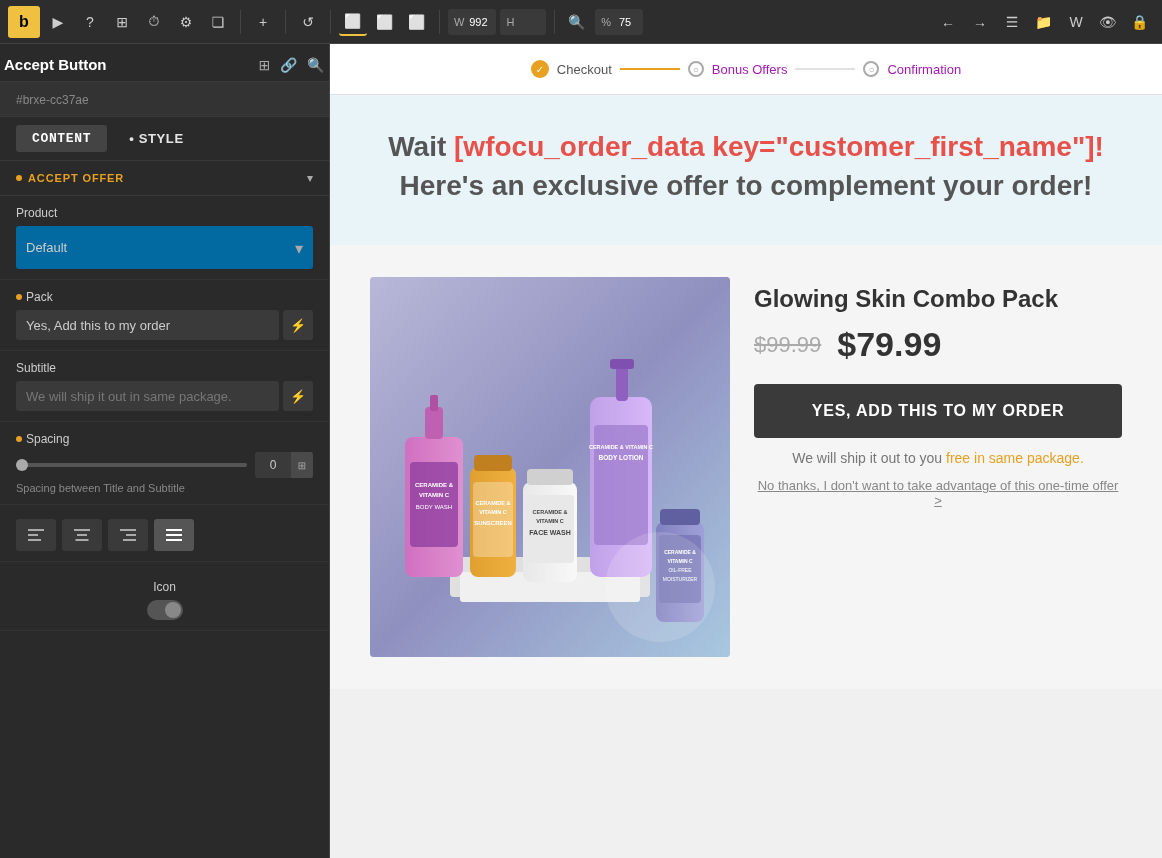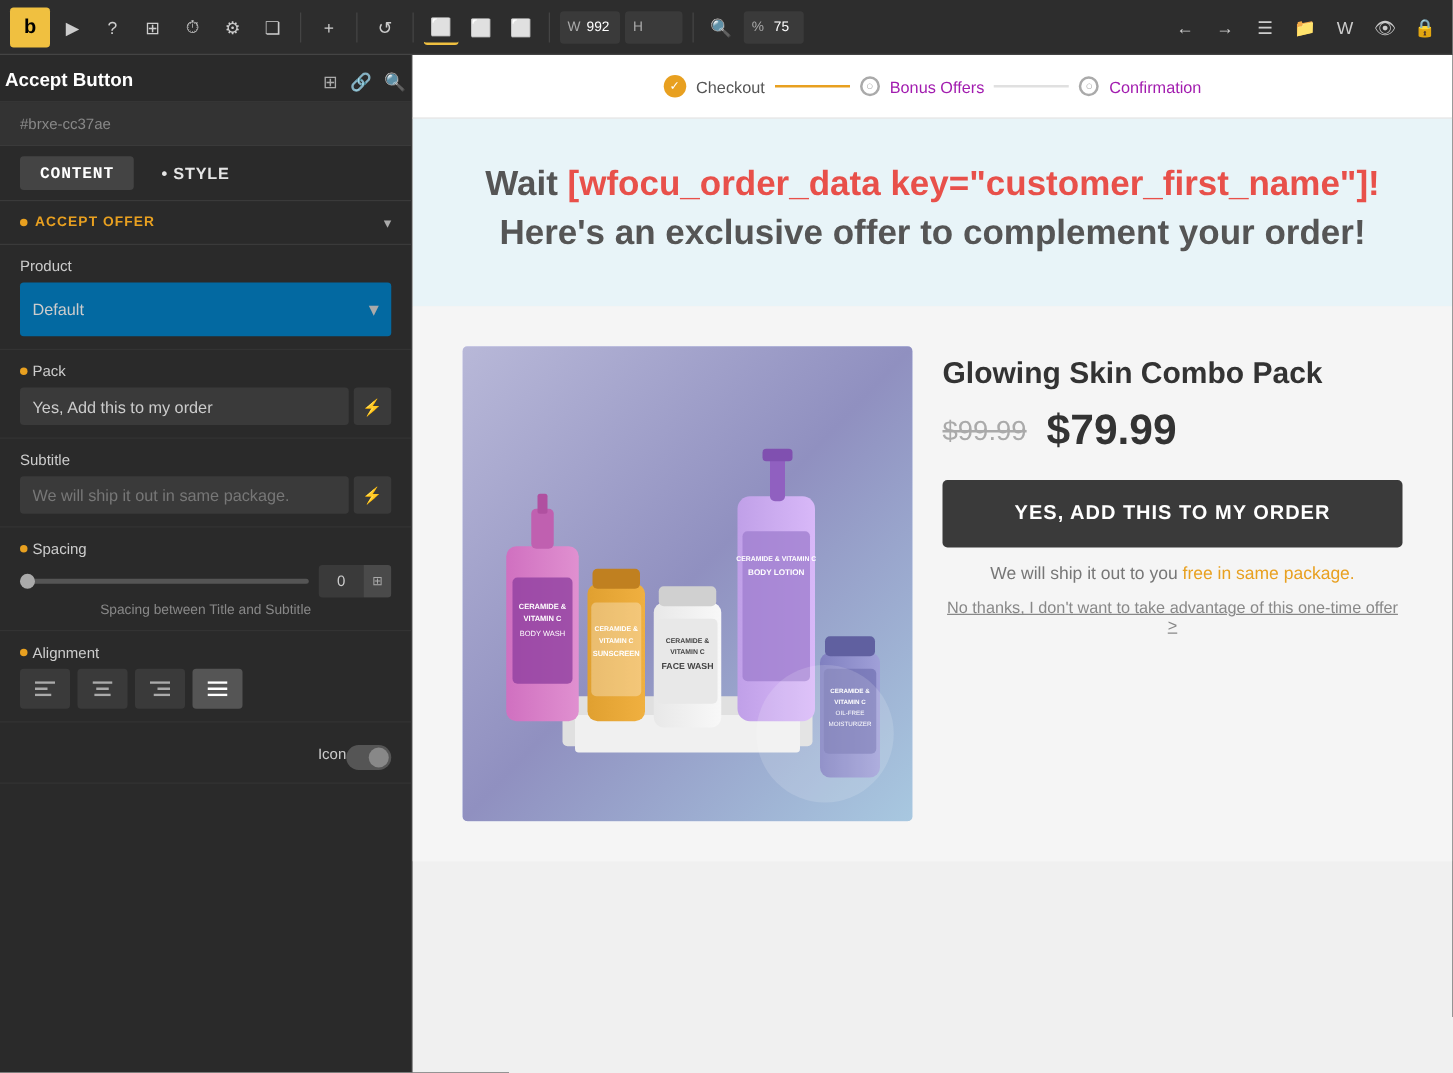--- a/index.html
+++ b/index.html
@@ -240,21 +240,20 @@
       font-size: 10px;
       cursor: pointer;
       display: flex;
       align-items: center;
       justify-content: center;
     }
     .spacing-hint {
       color: #888;
       font-size: 11px;
       margin-top: 4px;
-      text-align: center;
     }
 
     
     .align-row {
       display: flex;
       gap: 6px;
       margin-top: 4px;
     }
     .align-btn {
       width: 40px; height: 32px;
@@ -270,22 +269,23 @@
     }
     .align-btn.active {
       background: #555;
       color: #fff;
     }
 
     
     .icon-row {
       display: flex;
       align-items: center;
-      justify-content: flex-end;
+      justify-content: center;
       margin-top: 8px;
+      flex-direction: column;
     }
     .icon-toggle {
       width: 36px; height: 20px;
       background: #555;
       border-radius: 10px;
       position: relative;
       cursor: pointer;
     }
     .icon-toggle::after {
       content: '';
@@ -558,21 +558,20 @@
         </div>
         <div class="spacing-num-wrap">
           <input type="text" class="spacing-num" value="0" style="">
           <button class="spacing-unit-btn">⊞</button>
         </div>
       </div>
       <div class="spacing-hint">Spacing between Title and Subtitle</div>
     </div>
 
     <div class="field-group">
-      <div class="field-label with-dot">Alignment</div>
       <div class="align-row">
         <button class="align-btn">
           <svg width="16" height="12" viewBox="0 0 16 12">
               <rect x="0" y="0" width="16" height="2" fill="currentColor"></rect>
               <rect x="0" y="5" width="10" height="2" fill="currentColor"></rect>
               <rect x="0" y="10" width="13" height="2" fill="currentColor"></rect>
             </svg>
         </button>
         <button class="align-btn">
           <svg width="16" height="12" viewBox="0 0 16 12">

